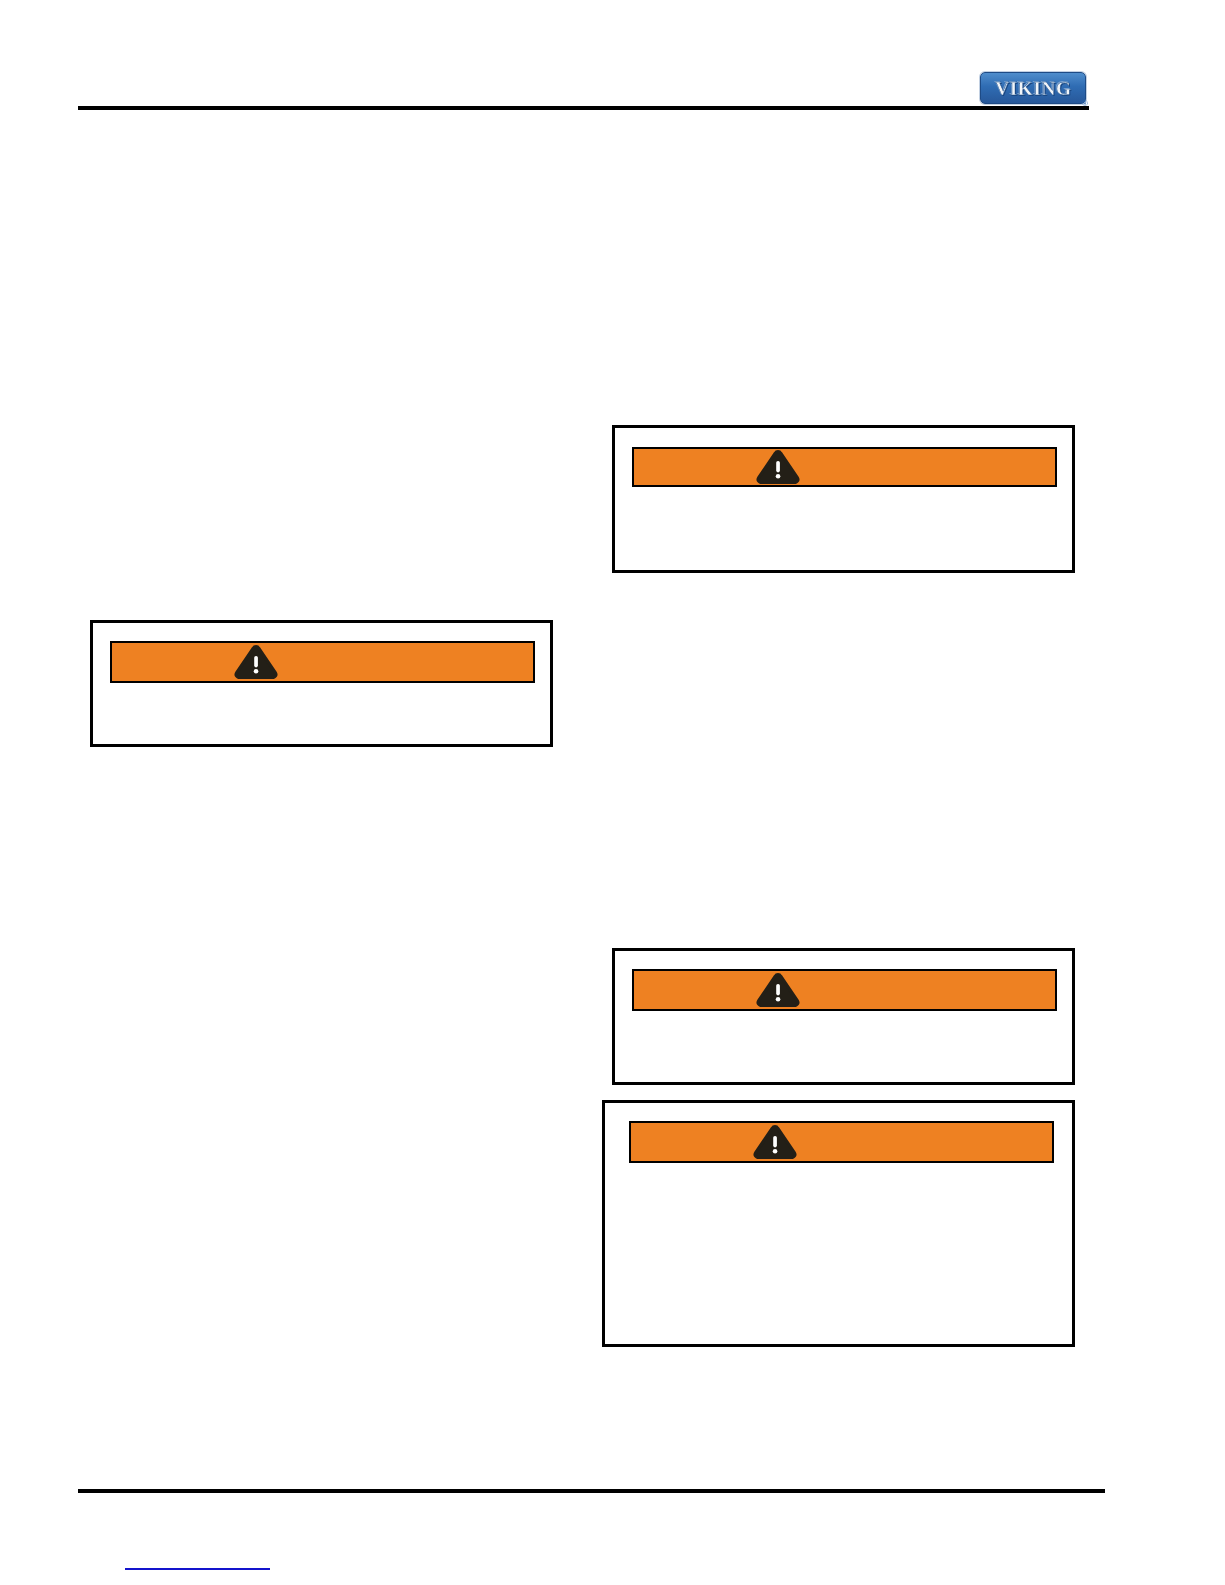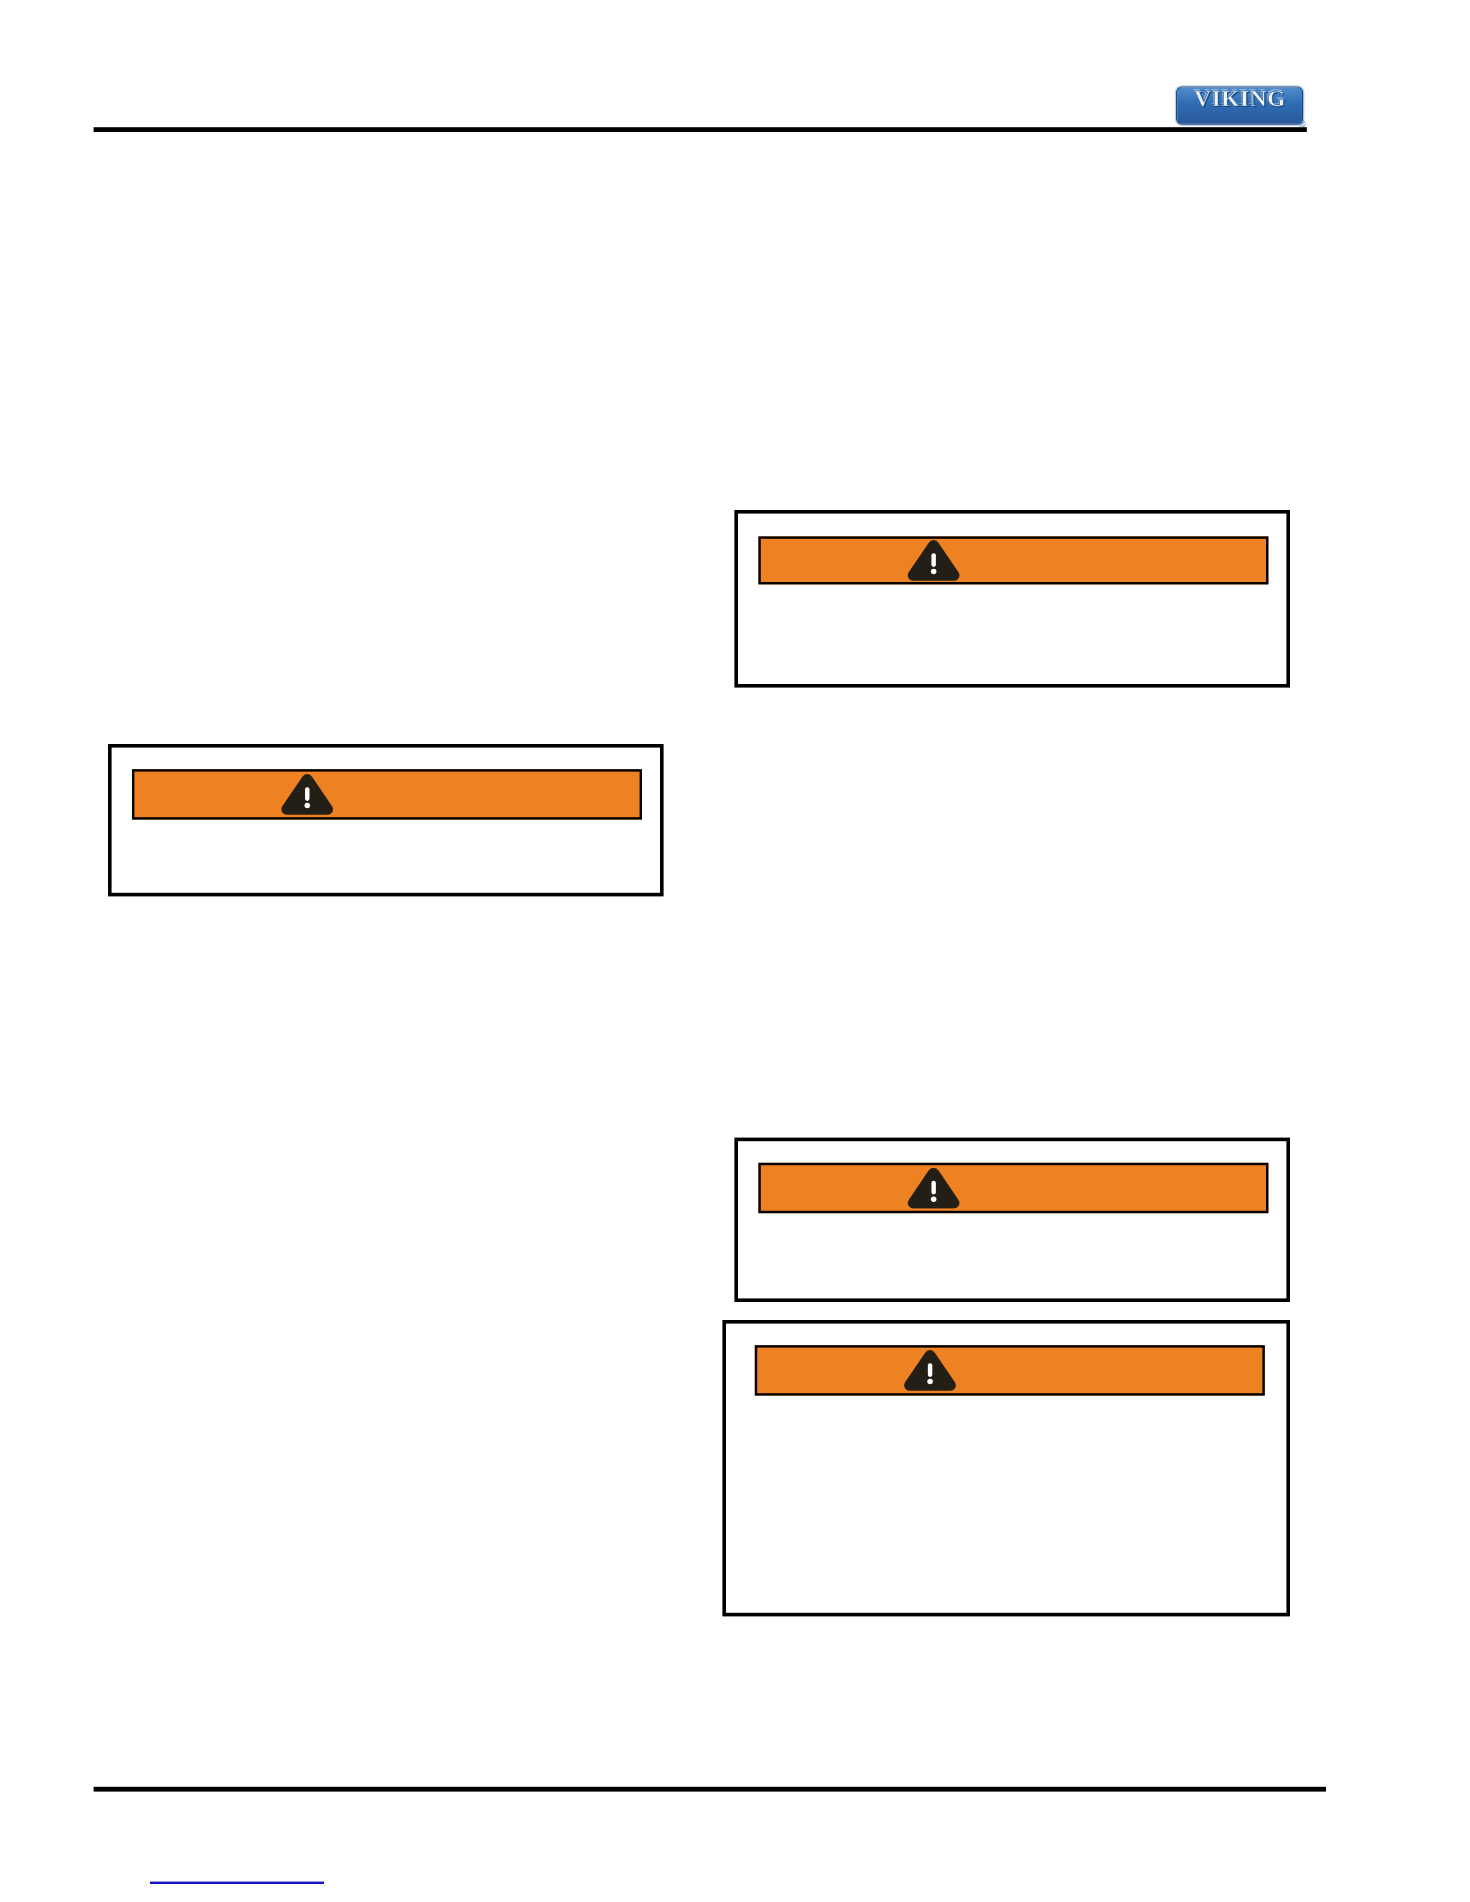--- a/index.html
+++ b/index.html
@@ -39,21 +39,21 @@
     position: absolute;
     left: 0;
     top: 0;
     width: 104px;
     height: 30px;
     background: linear-gradient(180deg, #4f8dcc 0%, #2f6cb3 45%, #27589a 100%);
     border-radius: 5px;
     border: 1px solid #1e4b86;
     box-shadow: 0 0 0 1px rgba(120,150,190,0.45);
     display: flex;
-    align-items: flex-start;
+    align-items: center;
     justify-content: center;
     overflow: hidden;
   }
   .brand-wordmark {
     font-family: "Liberation Serif", serif;
     font-weight: bold;
     font-size: 19px;
     letter-spacing: 0.5px;
     line-height: 1;
     color: #f2f5f8;

